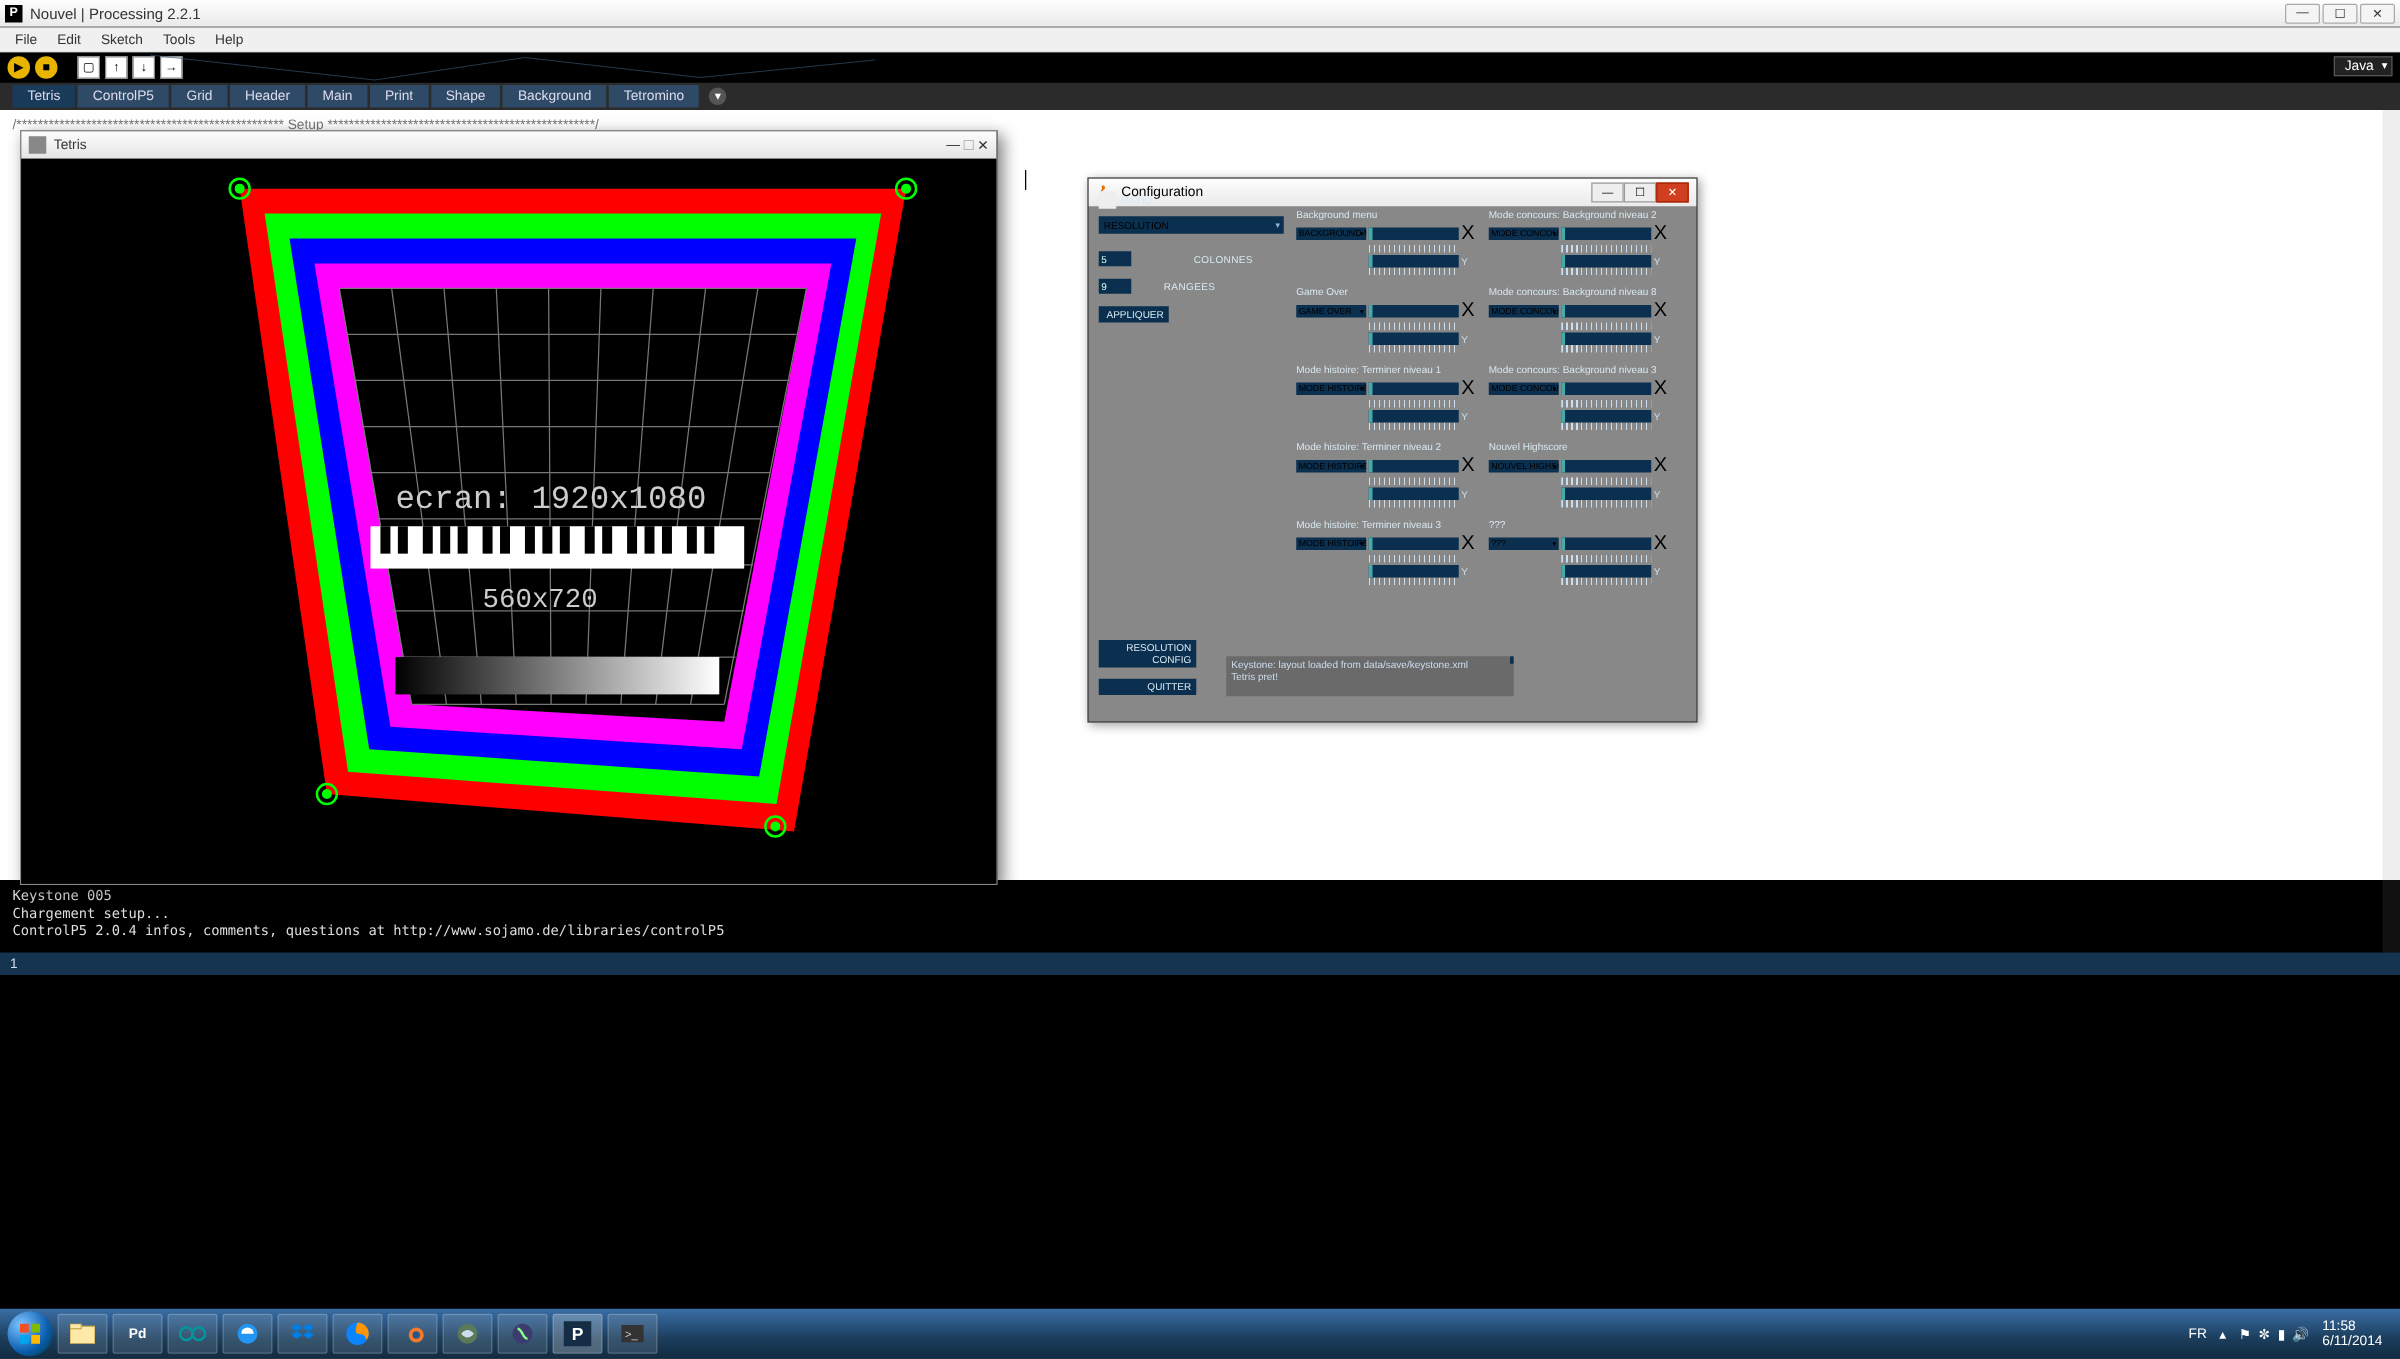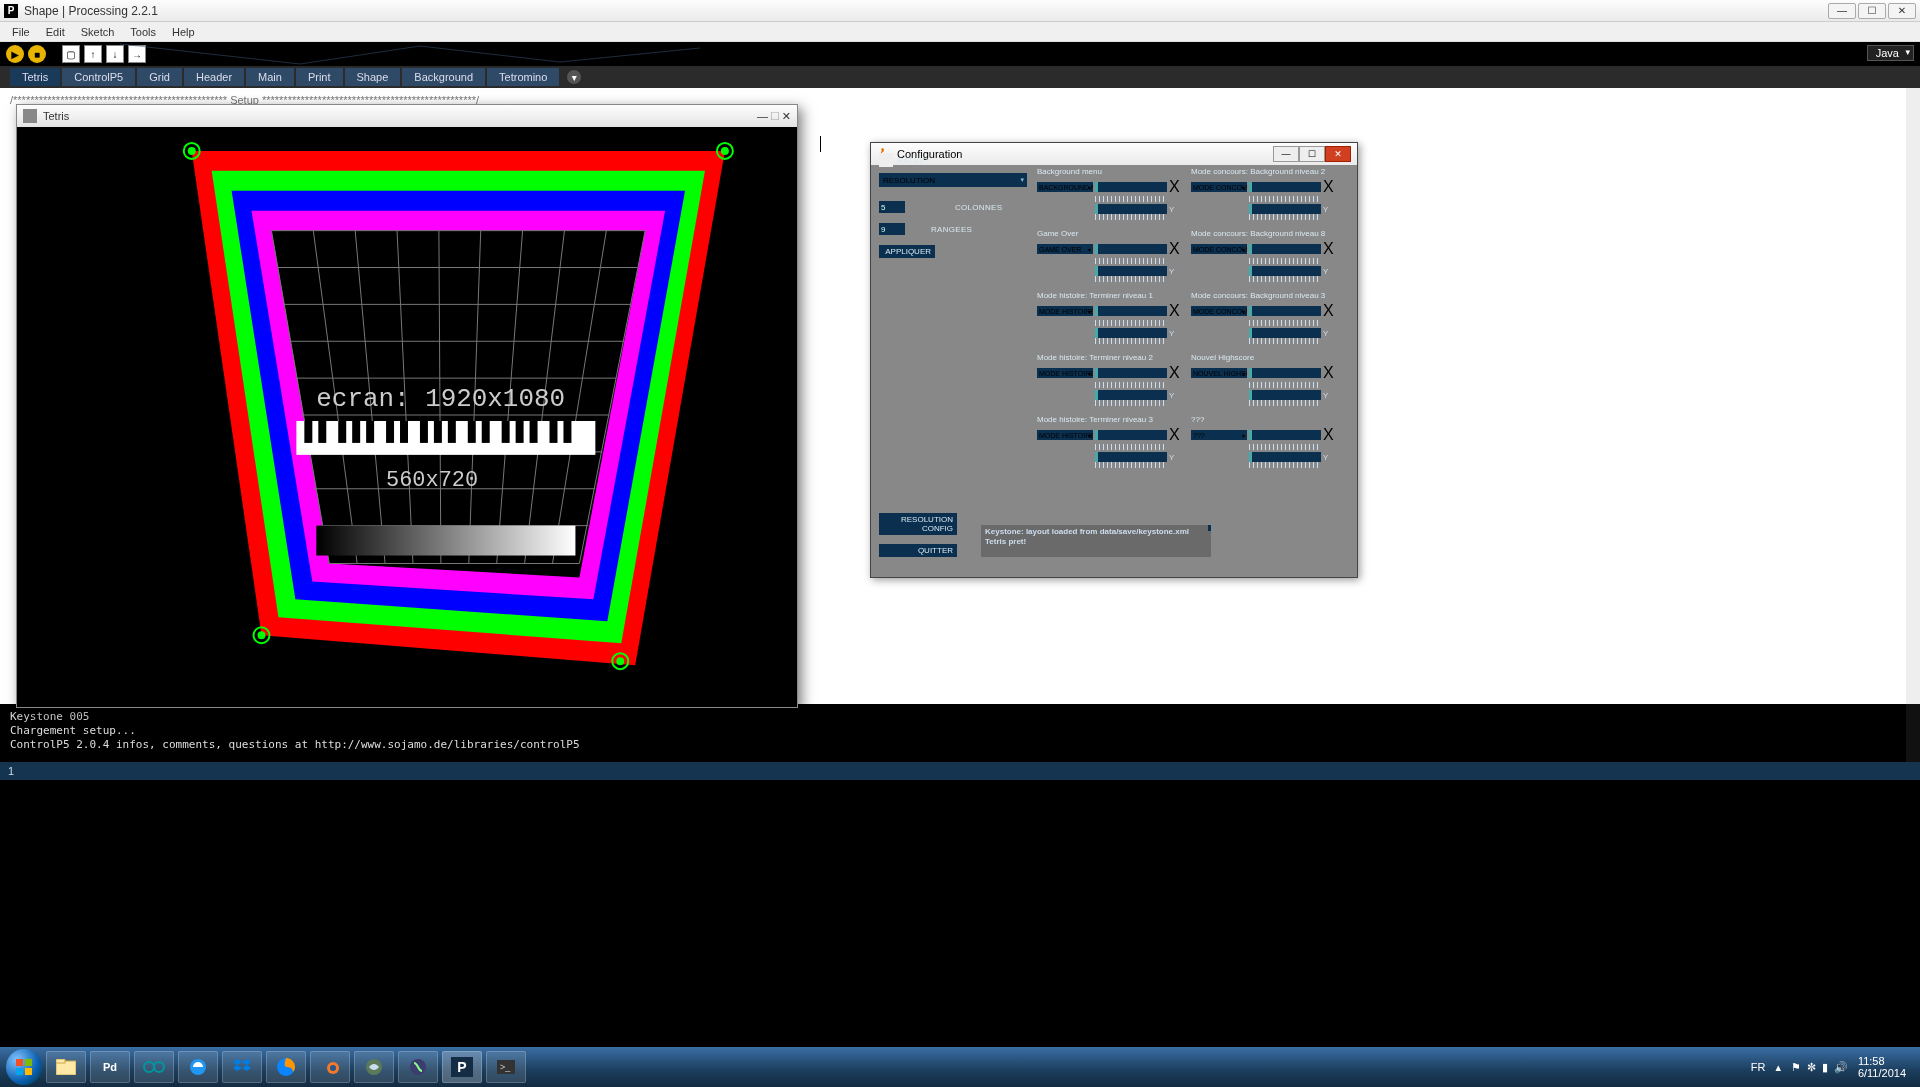--- a/index.html
+++ b/index.html
@@ -70,33 +70,33 @@
 .cp5-slider::before { content: ""; position: absolute; left: 0; top: 0; width: 3px; height: 100%; background: #4aa; }
 .cp5-slider-row { display: flex; align-items: center; gap: 2px; margin-top: 2px; }
 .cp5-slider-row .axis { font-size: 8px; color: #cde; width: 8px; }
 .ticks { height: 6px; background-image: repeating-linear-gradient(90deg,#cde 0,#cde 1px,transparent 1px,transparent 4px); width: 72px; }
 
 .anim-group { position: absolute; }
 .anim-group .title { font-size: 8px; color: #d8e8f0; margin-bottom: 2px; white-space: nowrap; }
 .anim-dd { background: #0a2f4f; width: 56px; height: 10px; font-size: 7px; padding: 0 2px; display: flex; align-items: center; cursor: pointer; position: relative; overflow: hidden; white-space: nowrap; }
 .anim-dd::after { content: "▾"; position: absolute; right: 2px; font-size: 6px; }
 
-.cp5-textarea { background: #6a6a6a; color: #cde; font-size: 8px; padding: 2px 4px; width: 230px; height: 32px; overflow: hidden; line-height: 10px; font-weight: bold; }
+.cp5-textarea { background: #6a6a6a; color: #cde; font-size: 8px; padding: 2px 4px; width: 230px; height: 32px; overflow: hidden; line-height: 10px; }
 .cp5-textarea .sbar { position: absolute; right: 0; top: 0; width: 3px; height: 6px; background: #0a2f4f; }
 
 
 .render-svg { width: 100%; height: 100%; }
 .mono { font-family: Consolas, "Courier New", monospace; fill: #ccc; }
 </style>
 </head>
 <body>
 
 <div class="titlebar">
   <span class="p-icon">P</span>
-  <span>Shape | Processing 2.2.1</span>
+  <span>Nouvel | Processing 2.2.1</span>
   <div class="win-btns">
     <div class="win-btn">—</div>
     <div class="win-btn">☐</div>
     <div class="win-btn">✕</div>
   </div>
 </div>
 
 <div class="menubar">
   <span>File</span>
   <span>Edit</span>

